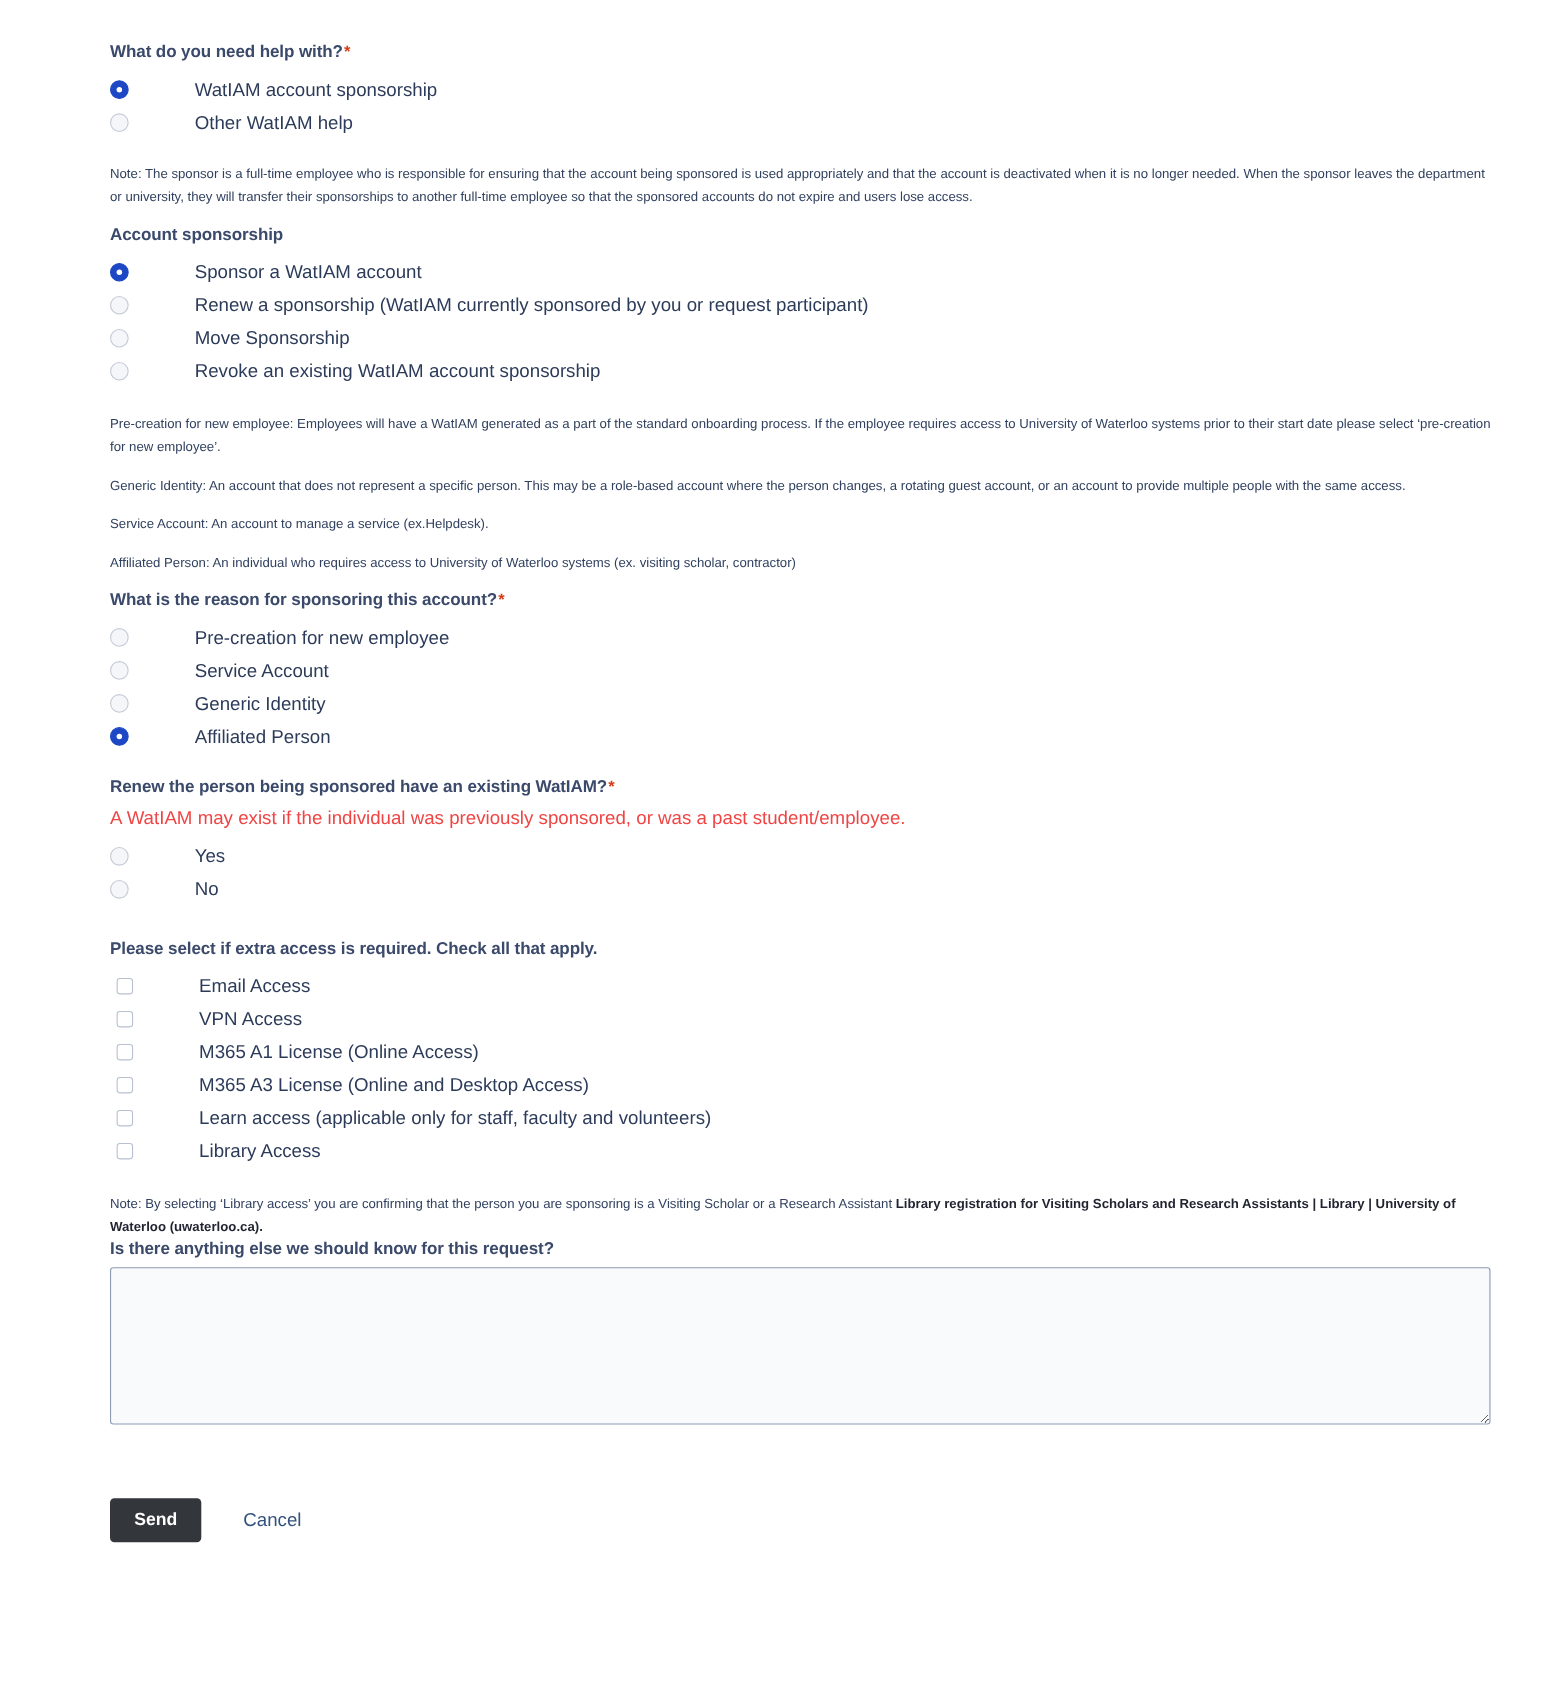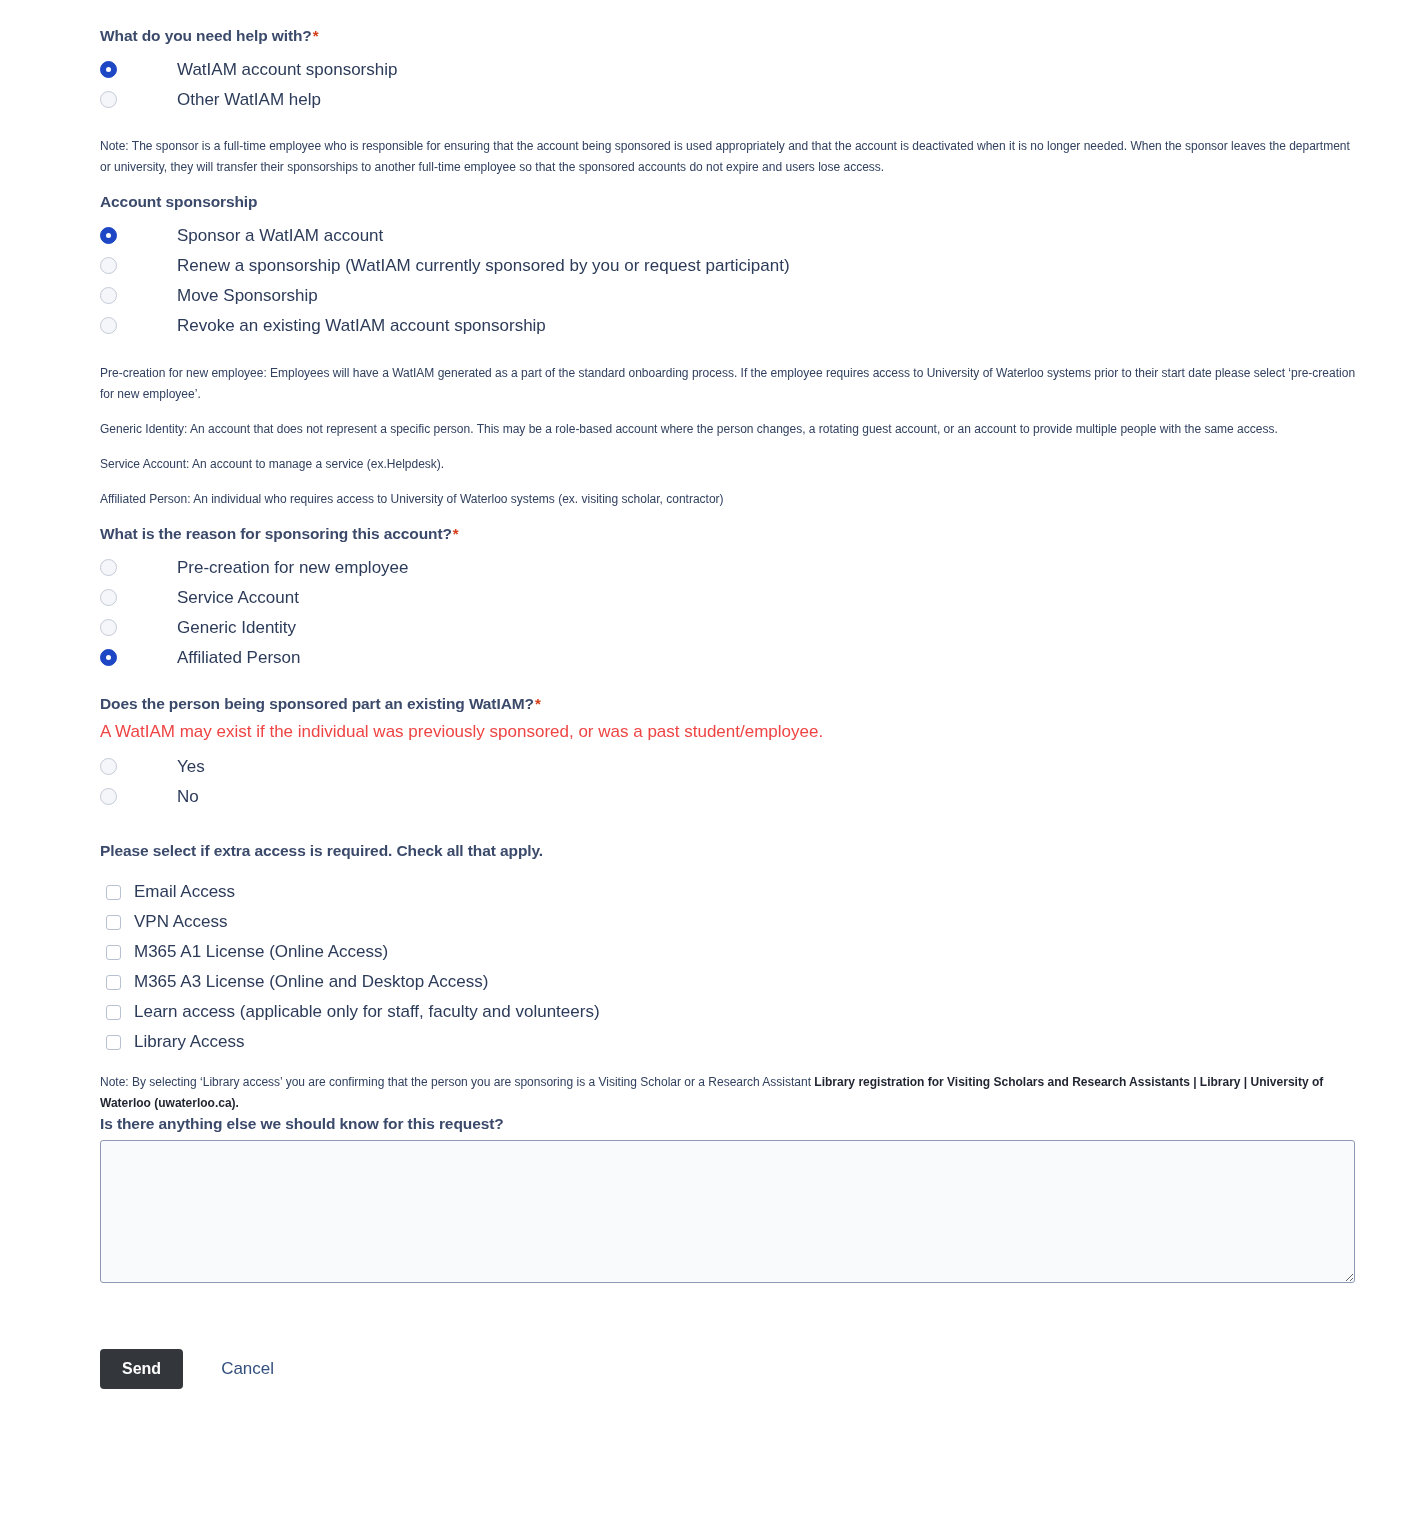--- a/index.html
+++ b/index.html
@@ -11,21 +11,21 @@
     width: 1405px;
     height: 1540px;
     font-family: "Liberation Sans", sans-serif;
     color: #2e3c5d;
     position: relative;
     overflow: hidden;
   }
   .form-wrap {
     position: absolute;
     left: 100px;
-    top: 4px;
+    top: 16px;
     width: 1258px;
   }
 
   
   .field-label {
     font-size: 15.5px;
     font-weight: bold;
     color: #3b4a6b;
     letter-spacing: -0.1px;
     line-height: 1.3;
@@ -90,22 +90,23 @@
   .opt-label {
     font-size: 17px;
     color: #2c3b59;
     line-height: 1;
     white-space: nowrap;
   }
 
   
   .check-row {
     display: flex;
-    align-items: flex-end;
+    align-items: center;
     height: 30px;
+    gap: 47px;
   }
   .checkbox {
     width: 15px;
     height: 15px;
     border: 1.3px solid #b8c1d1;
     border-radius: 3px;
     background: #ffffff;
     box-sizing: border-box;
     flex: 0 0 auto;
     margin-right: 13px;
@@ -233,21 +234,21 @@
     </div>
     <div class="opt-row">
       <span class="radio checked"></span>
       <span class="opt-label">Affiliated Person</span>
     </div>
   </div>
 
   
   <div class="sp-22"></div>
   <div class="field-label">
-    <span>Does the person being sponsored part an existing WatIAM?</span><span class="req-star">*</span>
+    <span>Renew the person being sponsored have an existing WatIAM?</span><span class="req-star">*</span>
   </div>
   <div class="helper-text">A WatIAM may exist if the individual was previously sponsored, or was a past student/employee.</div>
   <div class="opt-list">
     <div class="opt-row">
       <span class="radio"></span>
       <span class="opt-label">Yes</span>
     </div>
     <div class="opt-row">
       <span class="radio"></span>
       <span class="opt-label">No</span>

